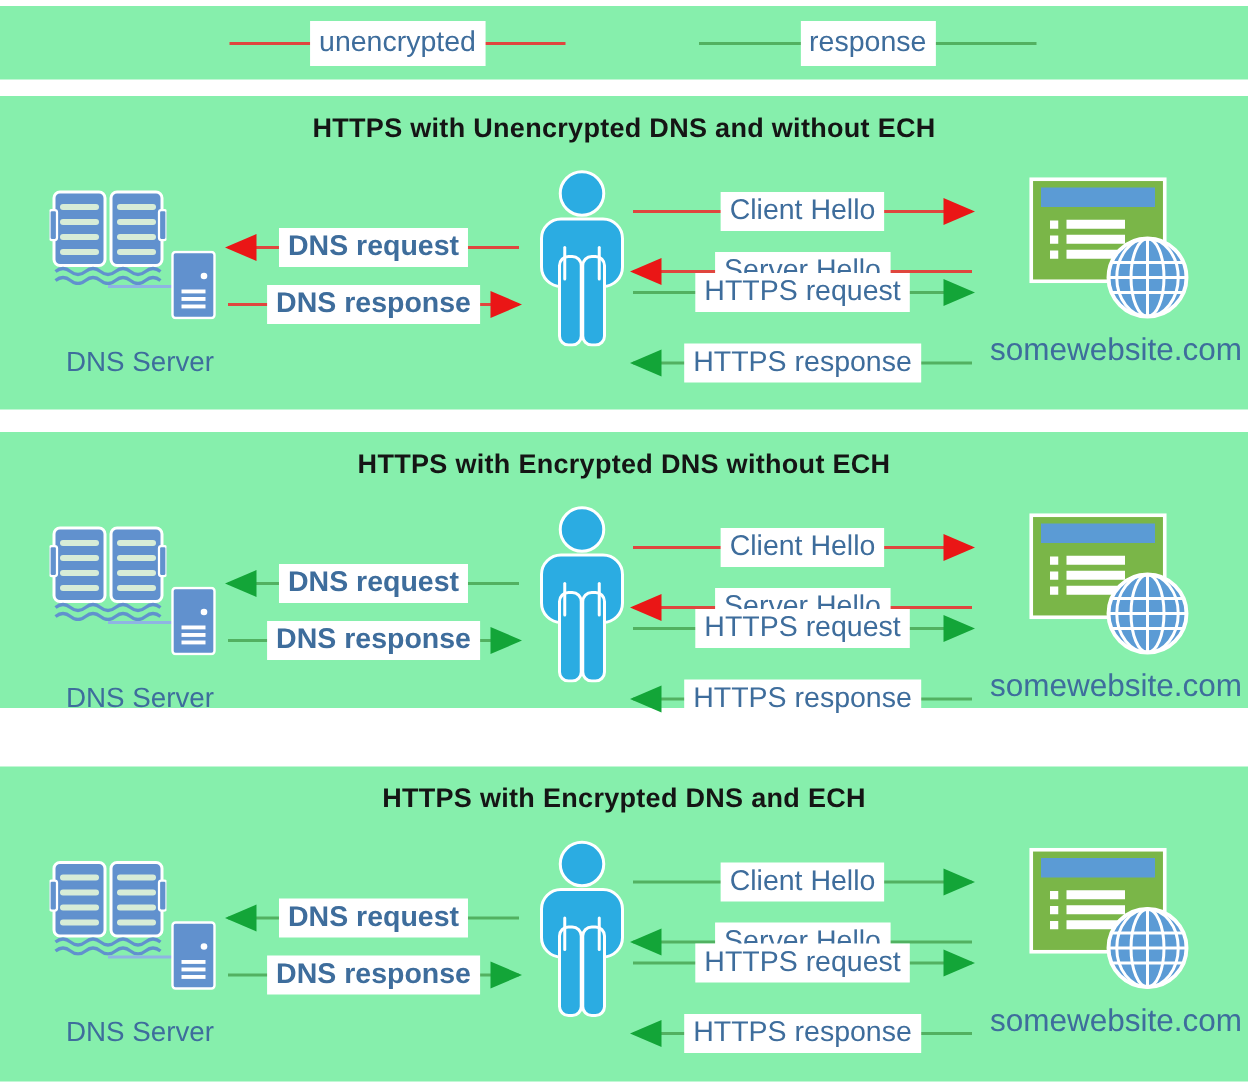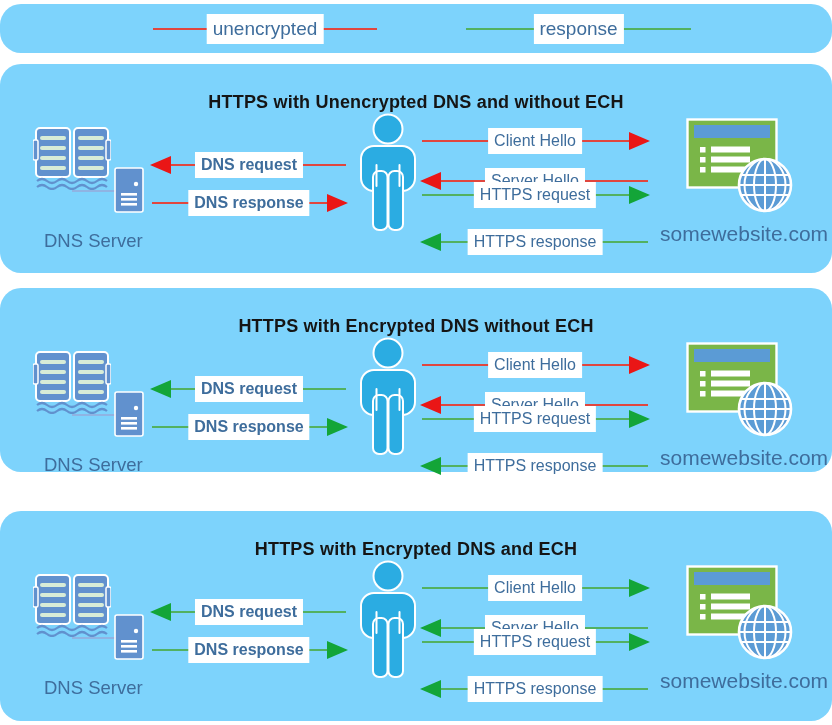--- a/index.html
+++ b/index.html
@@ -1,43 +1,42 @@
 <!DOCTYPE html>
 <html><head>
 <meta charset="utf-8">
 <style>
   * { margin:0; padding:0; box-sizing:border-box; }
   body { background:#ffffff; font-family:"Liberation Sans", sans-serif; }
   .stage { position:relative; width:832px; height:725px; background:#ffffff; overflow:hidden; }
 
-  .graybar { position:absolute; left:0; width:832px; background:#7dd3fc;border-radius:21px; }
+  .graybar { position:absolute; left:0; width:832px; background:#86efac; }
   .legend  { top:4px;   height:49px; }
   #panel-1 { top:64px;  height:209px; }
   #panel-2 { top:288px; height:184px; }
   #panel-3 { top:511px; height:210px; }
 
   .panel-title {
     position:absolute; top:11px; left:0; width:100%;
     text-align:center; font-weight:bold; font-size:18px; color:#151515;
     letter-spacing:0.2px;
-    margin-top:17px;
   }
 
   
   .arrow-row { position:absolute; height:26px; }
   .a-line  { position:absolute; left:2px; right:2px; top:12px; height:2px; background:#999; }
   .a-head-left, .a-head-right {
     position:absolute; top:4px; width:0; height:0;
     border-top:9px solid transparent; border-bottom:9px solid transparent;
   }
   .a-head-left  { left:0;  border-right:21px solid #999; }
   .a-head-right { right:0; border-left:21px solid #999; }
   .a-label {
     position:absolute; left:50%; top:0; transform:translateX(-50%);
-    background:#ffffff; color:#3e6d9c; font-size:16px; line-height:26px;
+    background:#ffffff; color:#3e6d9c; font-size:19px; line-height:26px;
     padding:0 6px; white-space:nowrap;
   }
 
   .left-row  { left:150px; width:198px;font-weight:bold; }
   .right-row { left:420px; width:230px; }
   .row-dns-request    { top:88px;  }
   .row-dns-response   { top:126px; }
   .row-client-hello   { top:64px;  }
   .row-server-hello   { top:104px;  }
   .row-https-request  { top:118px; }

